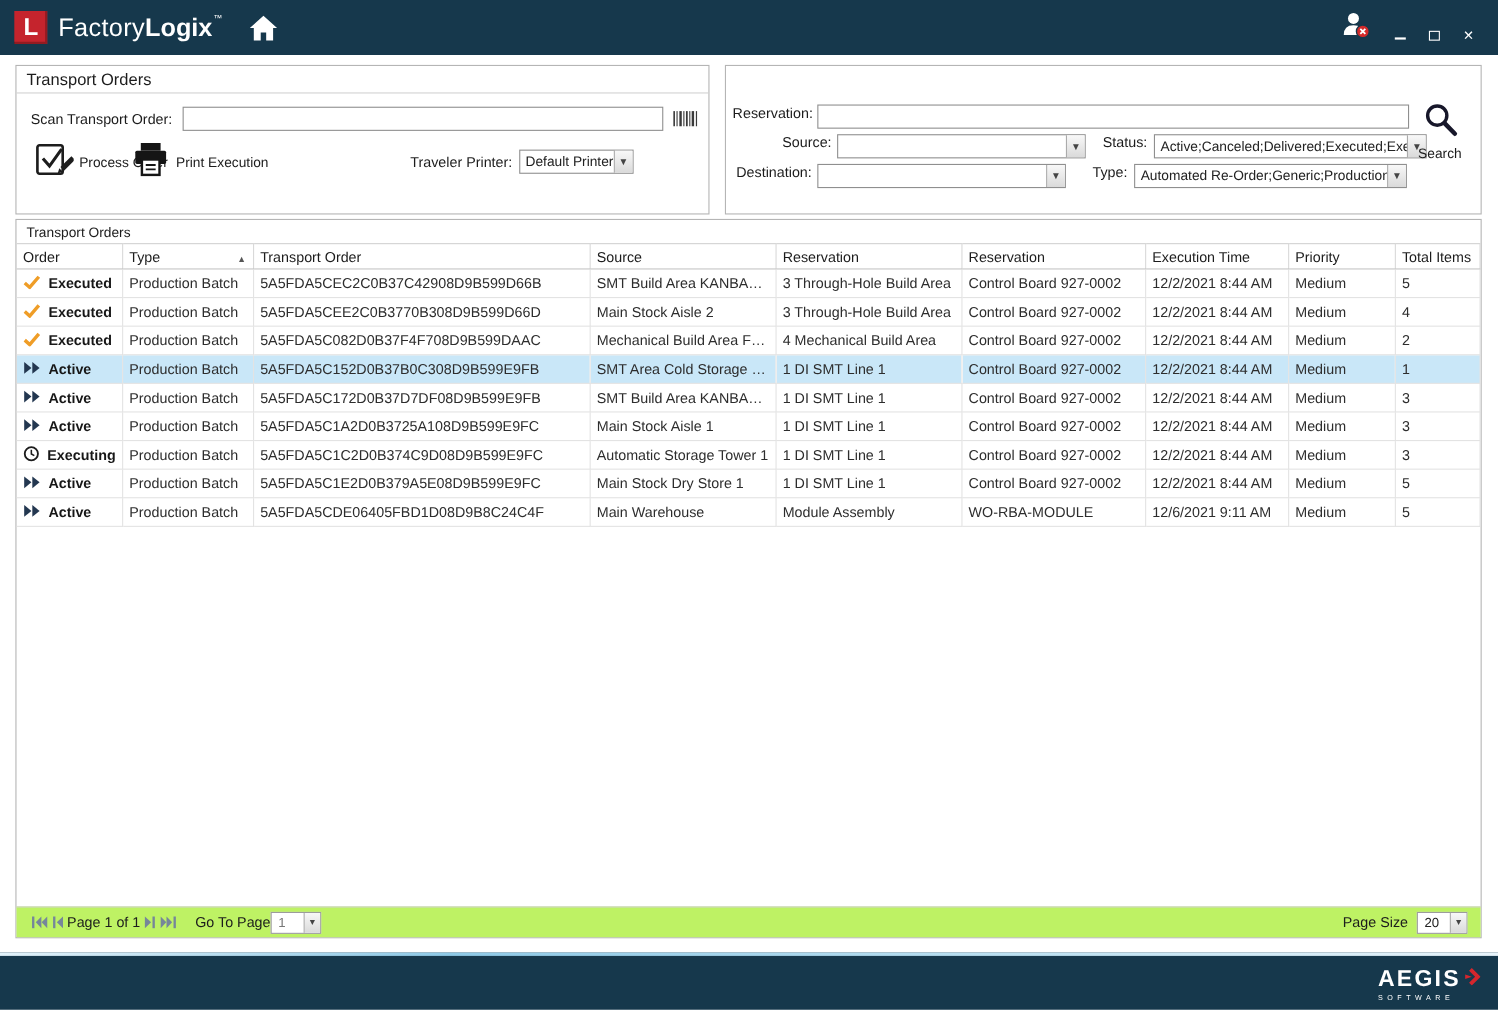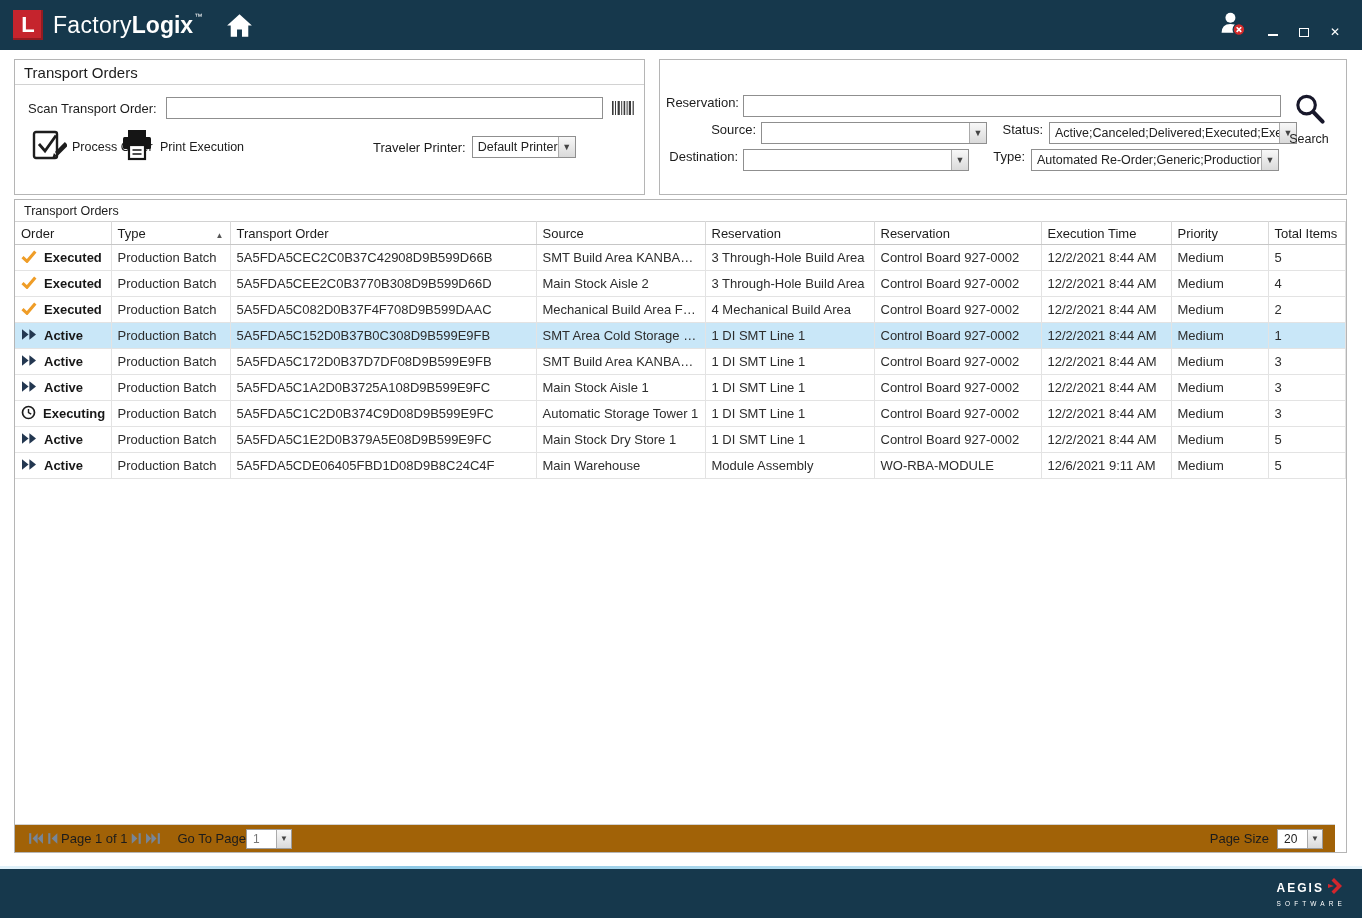--- a/index.html
+++ b/index.html
@@ -67,38 +67,38 @@
        white-space:nowrap; overflow:hidden; cursor:pointer; background:#fff; }
   td { height:25px; font-size:13px; color:#2d2d2d; padding:0 6px; border-right:1px solid #e3e3e3; border-bottom:1px solid #e3e3e3;
        white-space:nowrap; overflow:hidden; text-overflow:ellipsis; background:#fff; }
   tr.selected td { background:#c9e7f8; }
   .status-cell { display:flex; align-items:center; gap:7px; border-bottom:none; height:25px; }
   td.status-td { padding:0 0 0 6px; }
   .status-label { font-weight:700; color:#171717; font-size:13px; }
   .sort-arrow { float:right; font-size:8px; color:#555; margin-top:5px; }
 
   
-  .pager { position:absolute; left:0; right:11px; bottom:0; height:28px; border-top:1px solid #d2d2d2;
-           display:flex; align-items:center; padding:0 12px; font-size:13px; color:#1c1c1c; background:#a16207; }
+  .pager { position:absolute; left:0; right:0; bottom:0; height:28px; border-top:1px solid #d2d2d2;
+           display:flex; align-items:center; padding:0 12px; font-size:13px; color:#1c1c1c; background:#bef264; }
   .pg-btn { cursor:pointer; display:flex; align-items:center; }
   .pager .gap { width:16px; }
   .mini-combo { display:flex; border:1px solid #9c9c9c; height:20px; width:46px; background:#fff; cursor:pointer; }
   .mini-combo .val { flex:1; font-size:12px; padding:2px 4px 0 6px; color:#777; }
   .mini-combo .dd { width:15px; display:flex; align-items:center; justify-content:center;
                     background:linear-gradient(#f8f8f8,#dadada); border-left:1px solid #ababab; font-size:8px; color:#444; }
   .pager-right { margin-left:auto; display:flex; align-items:center; gap:8px; }
   .pager-right .mini-combo .val { color:#222; }
 
   
   .footer { position:absolute; bottom:0; left:0; right:0; height:52px; background:#16384c; }
   .footer::before { content:""; position:absolute; top:0; left:0; right:0; height:3px;
                     background:linear-gradient(90deg,#e2f2fa 0%, #8ec9e6 30%, #bfe2f2 70%, #e8f4fb 100%); }
   .aegis { position:absolute; right:16px; top:12px; display:flex; flex-direction:column; align-items:flex-start; }
   .aegis-top { display:flex; align-items:center; gap:2px; }
-  .aegis-word { color:#fff; font-size:12px; font-weight:700; letter-spacing:2px; }
+  .aegis-word { color:#fff; font-size:21px; font-weight:700; letter-spacing:2px; }
   .aegis-sub { color:#fff; font-size:6.5px; letter-spacing:4.1px; margin-top:2px; }
 </style>
 </head>
 <body>
 
 <div class="window">
 
   <header class="titlebar">
     <div class="logo-badge">
       <span>L</span>

